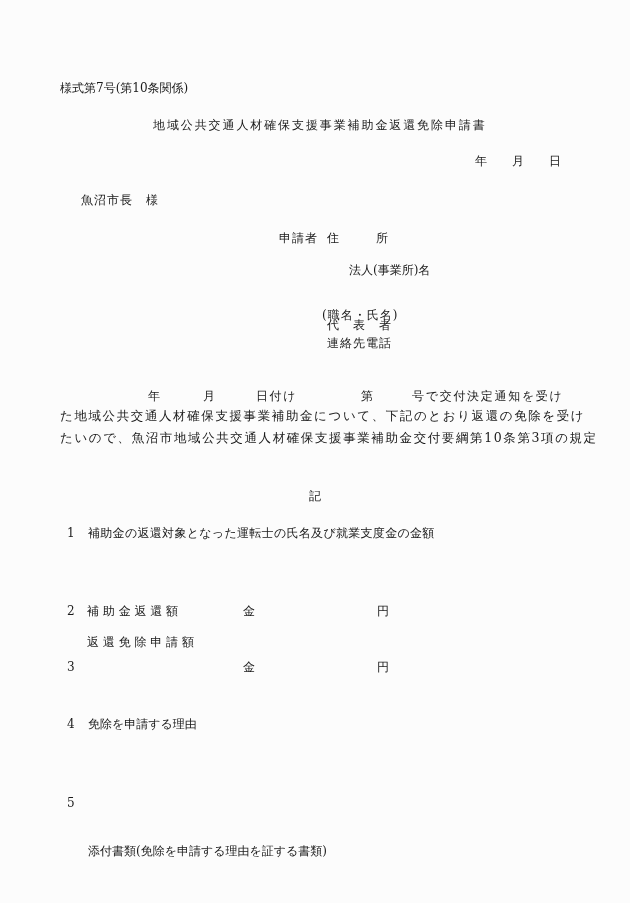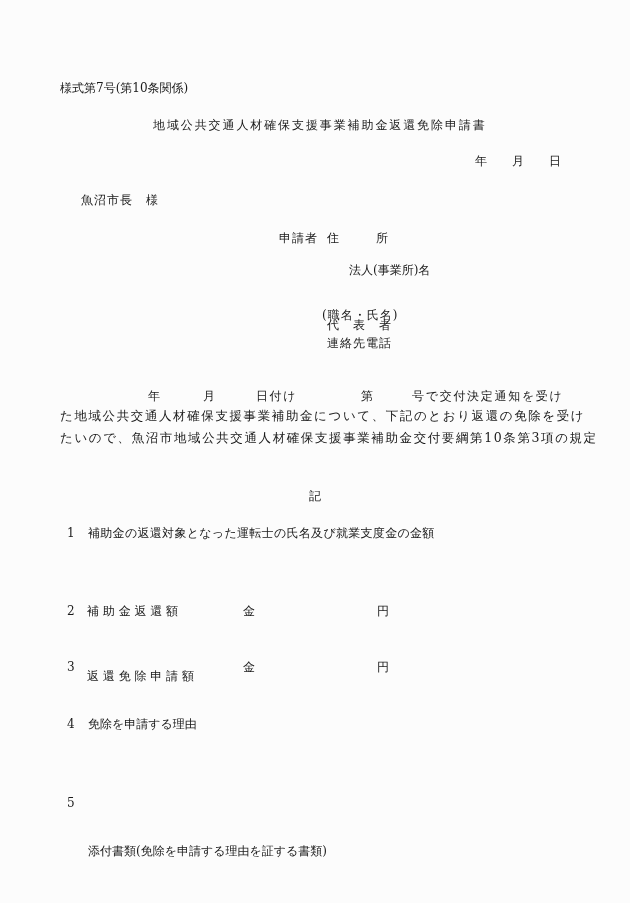--- a/index.html
+++ b/index.html
@@ -51,21 +51,21 @@
 
 <div class="t" style="left:67px;top:525px;">1</div>
 <div class="t" style="left:88px;top:525px;letter-spacing:0.3px;">補助金の返還対象となった運転士の氏名及び就業支度金の金額</div>
 
 <div class="t" style="left:67px;top:603px;">2</div>
 <div class="t" style="left:87px;top:603px;">補 助 金 返 還 額</div>
 <div class="t" style="left:243px;top:603px;">金</div>
 <div class="t" style="left:377px;top:603px;">円</div>
 
 <div class="t" style="left:67px;top:659px;">3</div>
-<div class="t" style="left:87px;top:668px;">返 還 免 除 申 請 額</div>
+<div class="t" style="left:87px;top:634px;">返 還 免 除 申 請 額</div>
 <div class="t" style="left:243px;top:659px;">金</div>
 <div class="t" style="left:377px;top:659px;">円</div>
 
 <div class="t" style="left:67px;top:716px;">4</div>
 <div class="t" style="left:88px;top:716px;">免除を申請する理由</div>
 
 <div class="t" style="left:67px;top:795px;">5</div>
 <div class="t" style="left:88px;top:795px;margin-top:48px;">添付書類(免除を申請する理由を証する書類)</div>
 
 </body></html>

